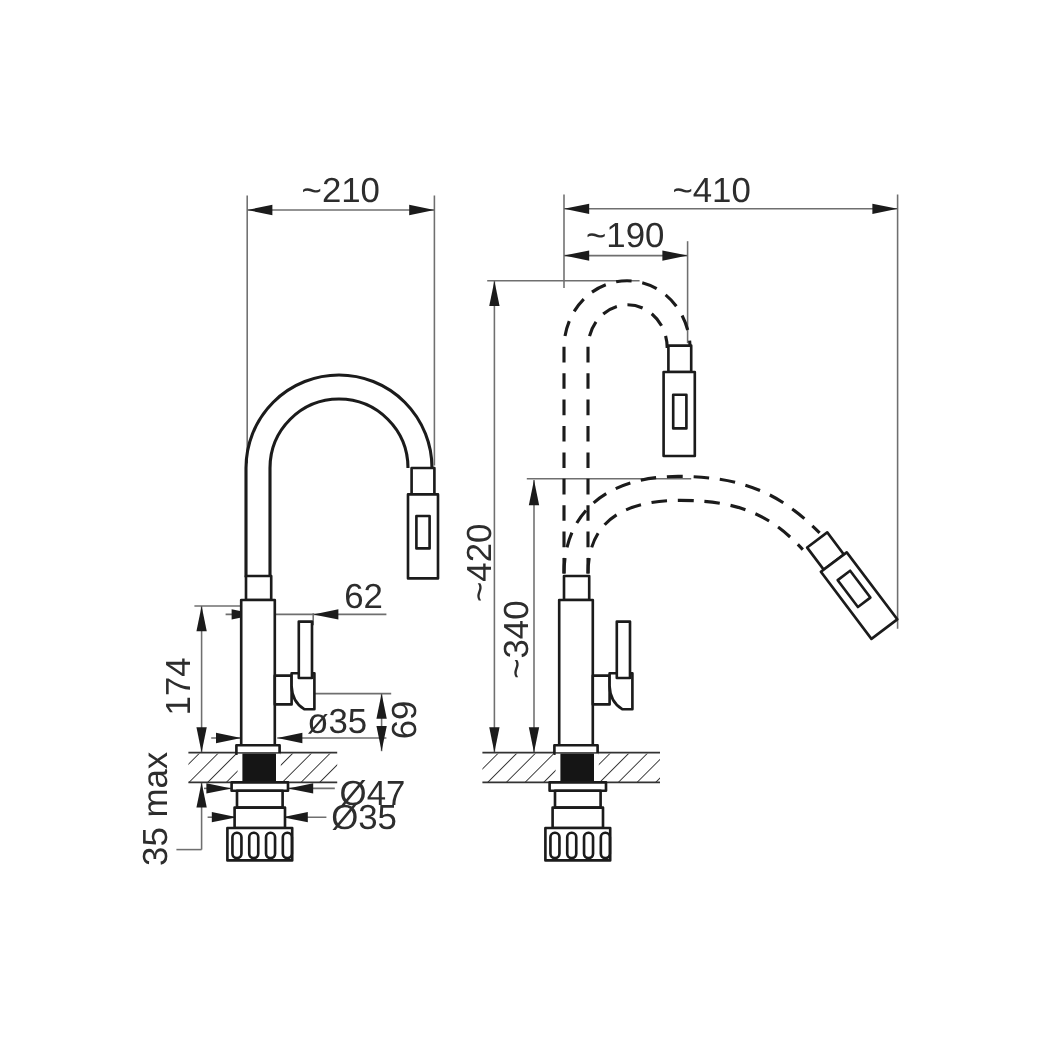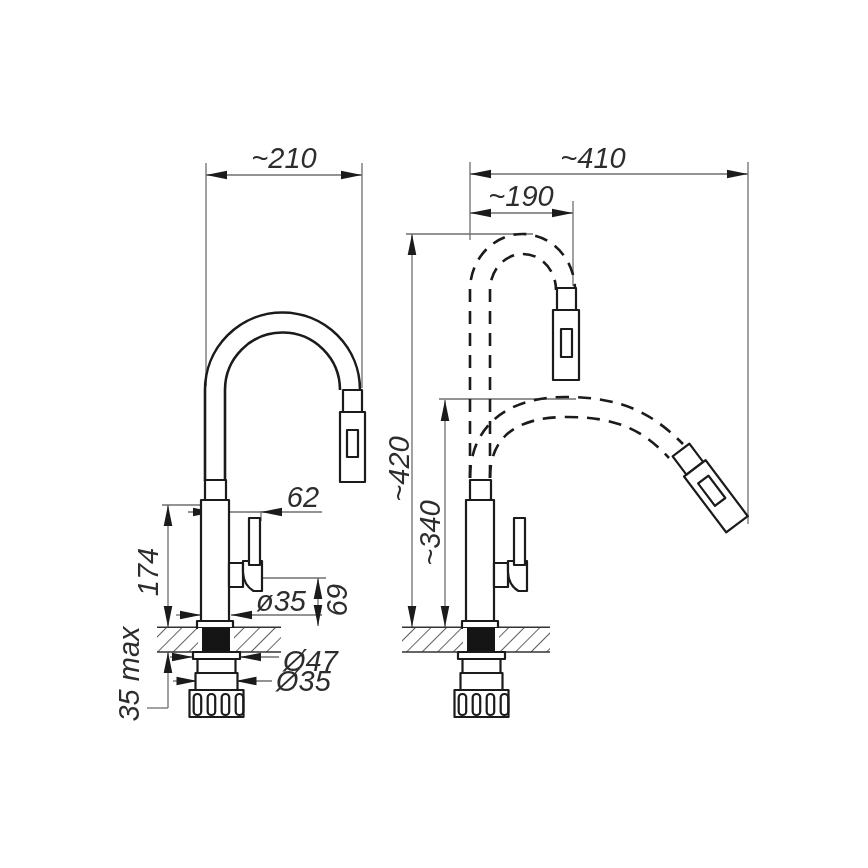--- a/index.html
+++ b/index.html
@@ -3,21 +3,21 @@
 <meta charset="utf-8">
 <style>
   :root{
     --c-background:#ffffff;
     --c-outline:#1b1b1b;
     --c-dimension_line:#6f6f6f;
     --c-text:#2d2d2d;
     --c-deck_line:#333333;
   }
   html,body{margin:0;padding:0;background:var(--c-background);}
-  .stage{position:relative;width:868px;height:868px;background:var(--c-background);overflow:hidden;font-style:italic;}
+  .stage{position:relative;width:868px;height:868px;background:var(--c-background);overflow:hidden;}
   svg{display:block;}
   svg text{
     font-family:"Liberation Sans","DejaVu Sans",sans-serif;
     font-size:29px;
     fill:var(--c-text);
   }
   .shape{fill:#ffffff;stroke:var(--c-outline);stroke-width:2.2;stroke-linejoin:round;}
   .hose{fill:none;stroke:var(--c-outline);stroke-width:2.6;stroke-linecap:butt;}
   .hose-dash{fill:none;stroke:var(--c-outline);stroke-width:2.6;stroke-dasharray:13 9;stroke-linecap:butt;}
   .dim{stroke:var(--c-dimension_line);stroke-width:1.3;fill:none;}

